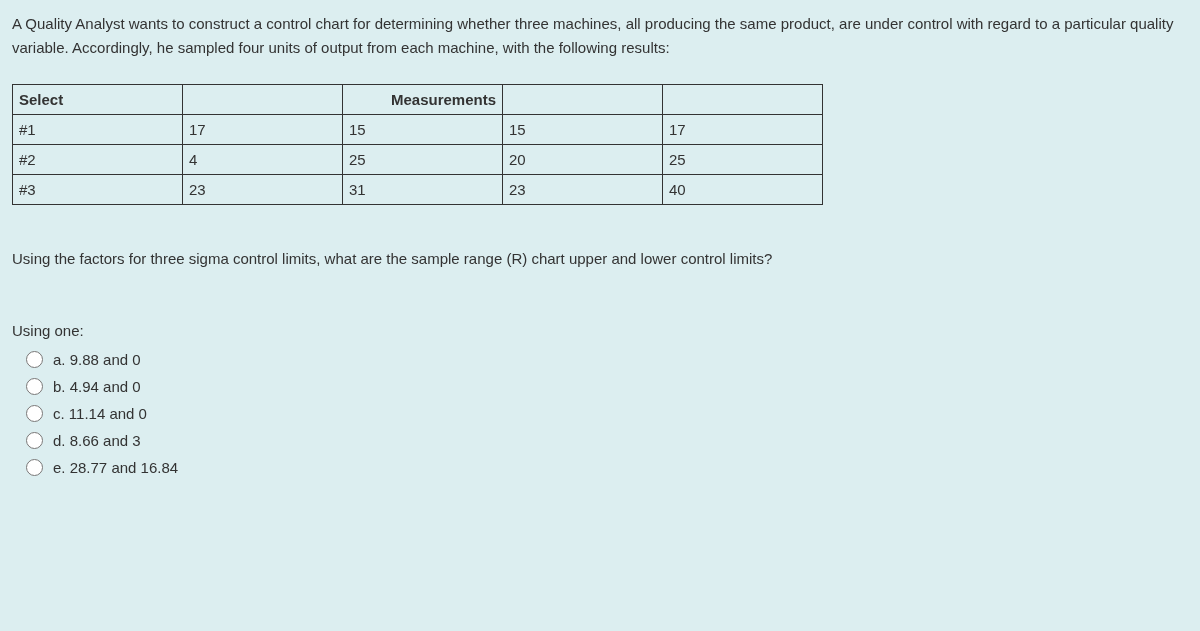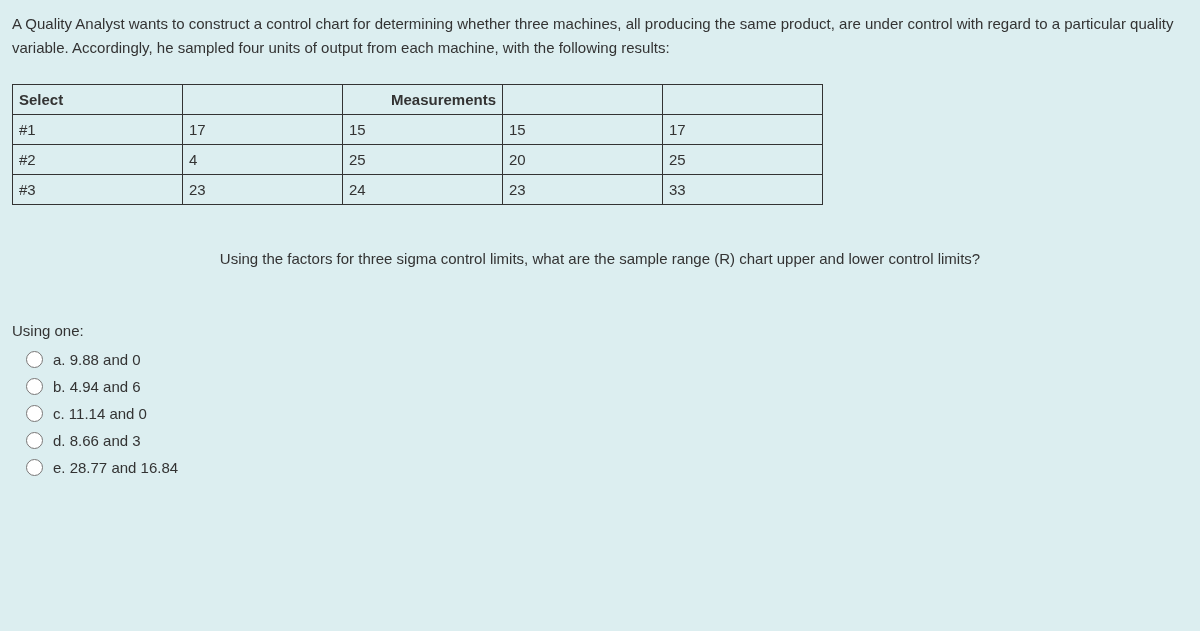--- a/index.html
+++ b/index.html
@@ -42,21 +42,20 @@
     }
     .header-measurements {
       text-align: right;
       font-weight: bold;
     }
     .empty-header {
       border: 1px solid #333;
     }
     .followup-text {
       margin-bottom: 55px;
-      text-align: center;
     }
     .select-one {
       margin-bottom: 12px;
     }
     .option {
       display: flex;
       align-items: center;
       margin-bottom: 10px;
       padding-left: 14px;
     }
@@ -94,38 +93,38 @@
   <tr>
     <td class="col-machine">#2</td>
     <td class="col-data">4</td>
     <td class="col-data">25</td>
     <td class="col-data">20</td>
     <td class="col-data">25</td>
   </tr>
   <tr>
     <td class="col-machine">#3</td>
     <td class="col-data">23</td>
-    <td class="col-data">24</td>
+    <td class="col-data">31</td>
     <td class="col-data">23</td>
-    <td class="col-data">33</td>
+    <td class="col-data">40</td>
   </tr>
 </tbody>
   </table>
 
 <div class="followup-text">Using the factors for three sigma control limits, what are the sample range (R) chart upper and lower control limits?</div>
 
 <div class="select-one">Using one:</div>
 
 <div class="option">
   <input type="radio" name="answer" id="opt-a" style="">
   <label for="opt-a">a. 9.88 and 0</label>
 </div>
 <div class="option">
   <input type="radio" name="answer" id="opt-b" style="">
-  <label for="opt-b">b. 4.94 and 6</label>
+  <label for="opt-b">b. 4.94 and 0</label>
 </div>
 <div class="option">
   <input type="radio" name="answer" id="opt-c" style="">
   <label for="opt-c">c. 11.14 and 0</label>
 </div>
 <div class="option">
   <input type="radio" name="answer" id="opt-d" style="">
   <label for="opt-d">d. 8.66 and 3</label>
 </div>
 <div class="option">

